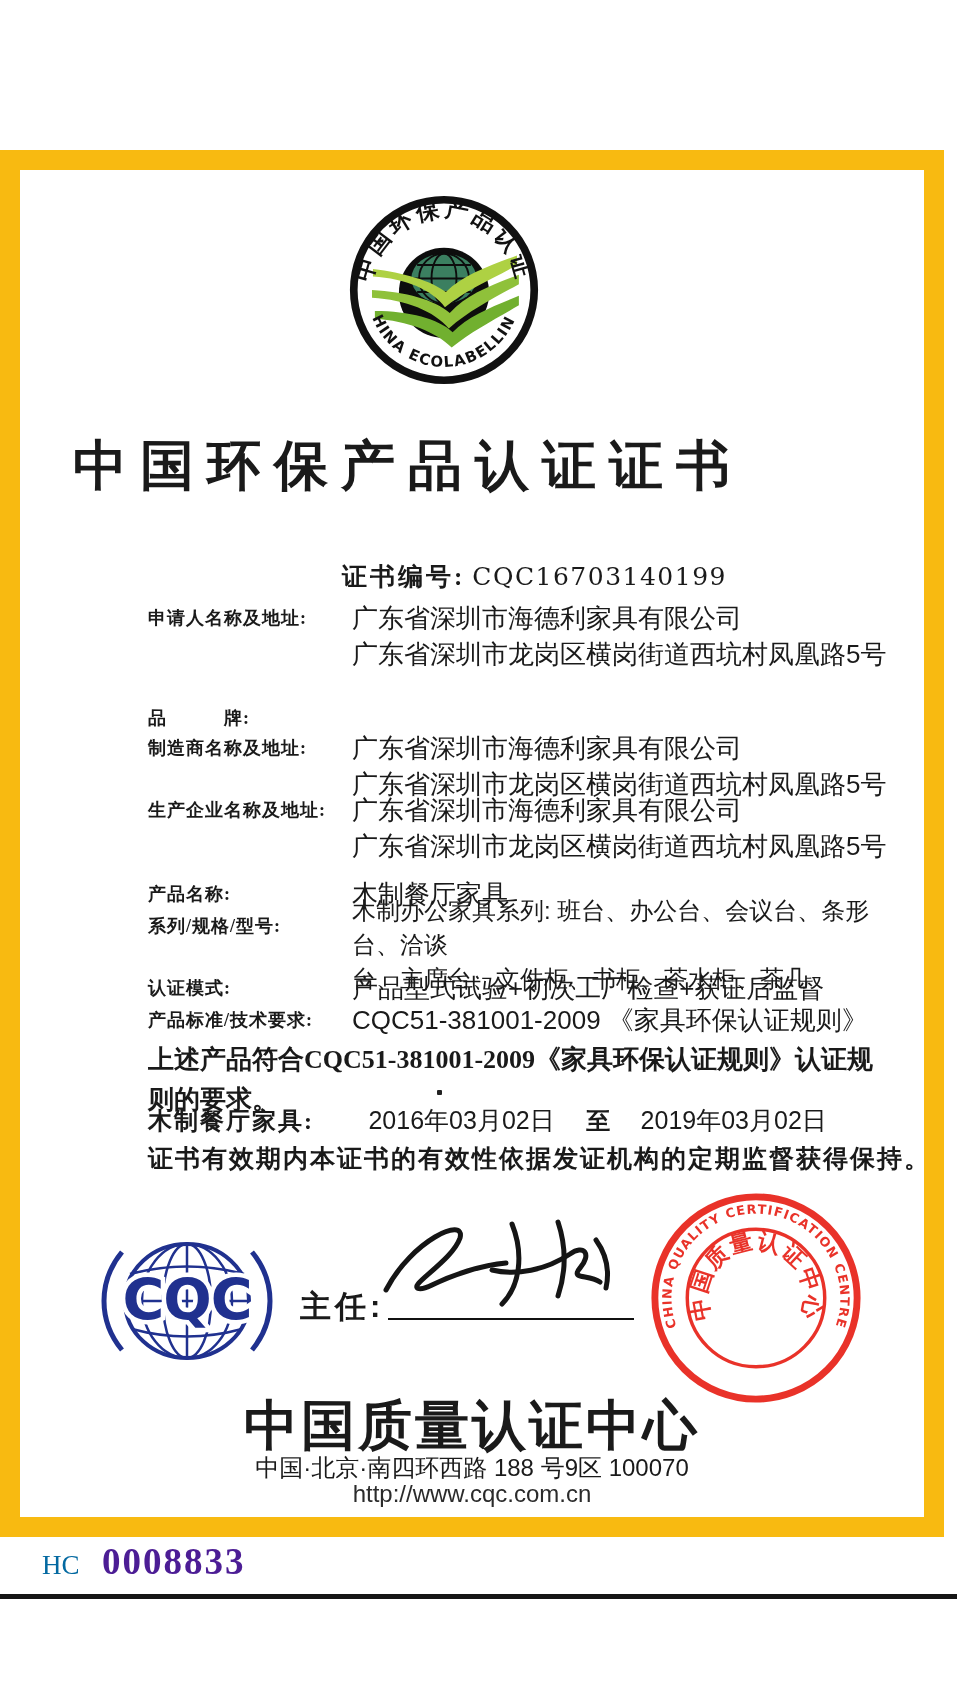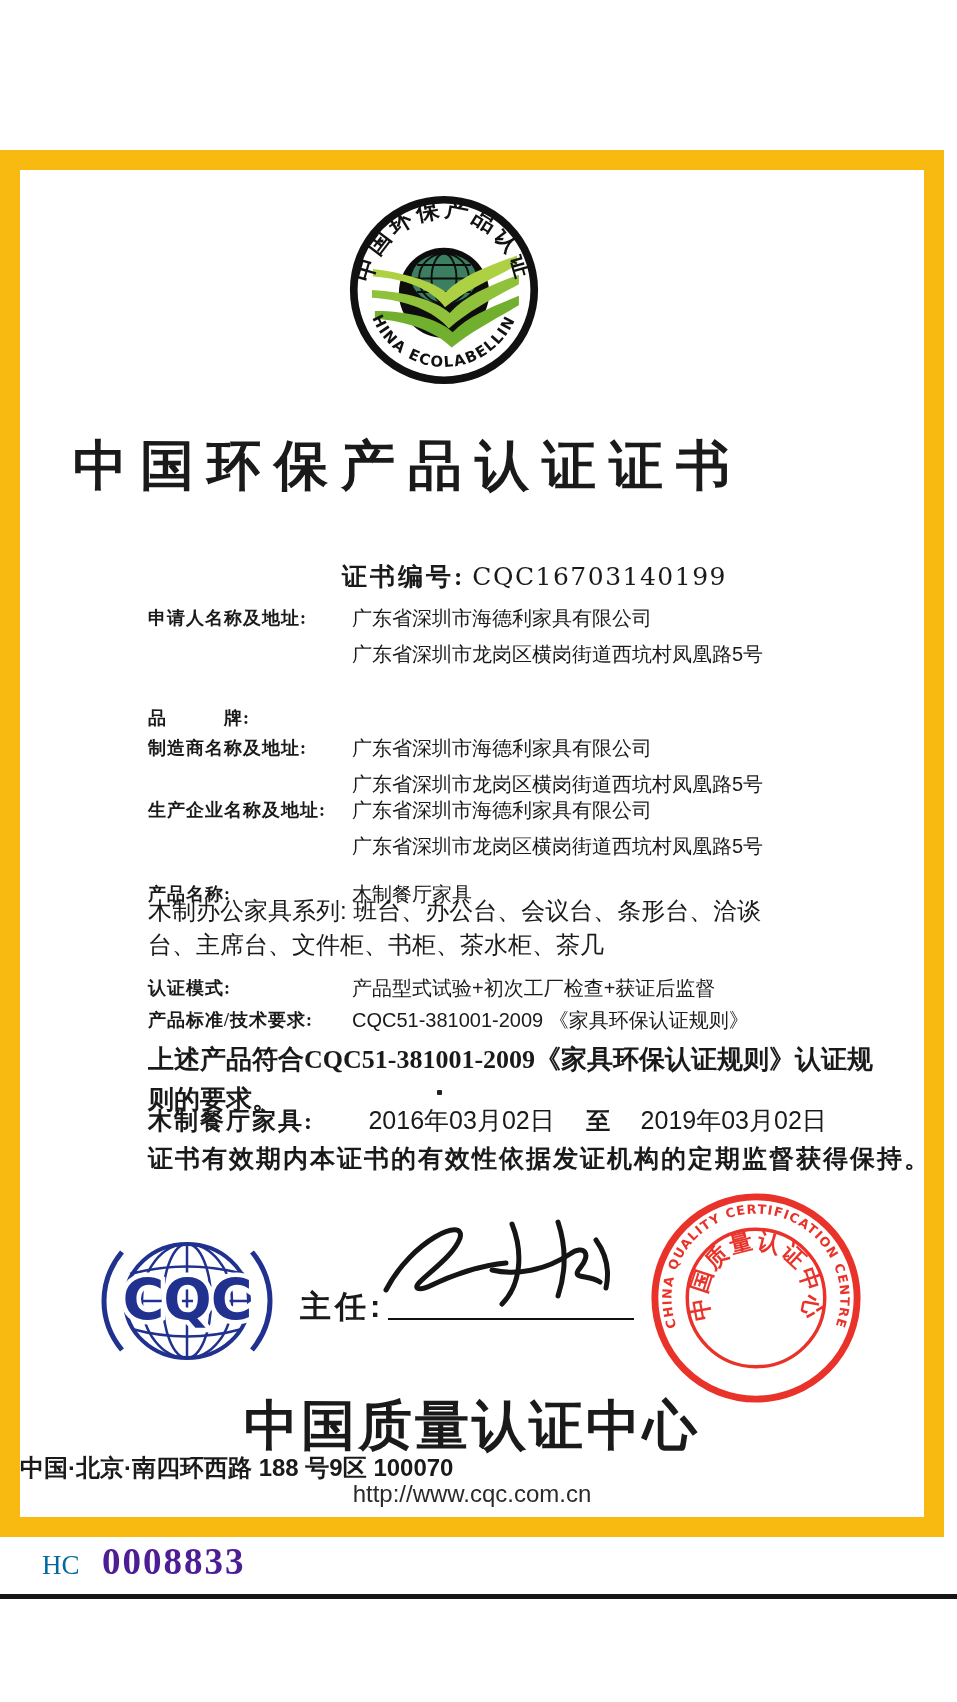--- a/index.html
+++ b/index.html
@@ -23,21 +23,21 @@
 
   .certno { left:342px; top:560px; font-size:25px; white-space:nowrap; }
   .certno .lbl { font-family:"Liberation Serif", serif; font-weight:bold; letter-spacing:3px; }
   .certno .val { font-family:"DejaVu Serif", serif; letter-spacing:1.5px; }
 
   .row { left:148px; display:flex; width:760px; }
   .flabel {
     flex:none; width:204px; font-family:"Liberation Serif", serif;
     font-weight:bold; font-size:18px; letter-spacing:1px; line-height:36px;
   }
-  .fvalue { font-size:20px; line-height:36px; }
+  .fvalue { font-size:26px; line-height:36px; }
   .fvalue.small { font-size:24px; line-height:34px; }
 
   .para { left:148px; width:734px; font-size:26px; line-height:40px;
           font-family:"Liberation Serif", serif; font-weight:bold; }
 
   .dot { left:437px; top:1090px; width:5px; height:5px; background:#222; border-radius:1px; }
 
   .validity { left:148px; top:1104px; white-space:nowrap; }
   .validity .lbl { font-family:"Liberation Serif", serif; font-weight:bold; font-size:24px; letter-spacing:2px; }
   .validity .dt  { font-size:25px; }
@@ -51,21 +51,21 @@
   .cqclogo { left:92px; top:1226px; width:190px; height:150px; }
 
   .director { left:300px; top:1286px; font-size:31px; font-weight:bold; letter-spacing:4px; }
   .sigline  { left:388px; top:1318px; width:246px; height:0; border-bottom:2px solid #111; }
   .signature{ left:372px; top:1210px; width:262px; height:108px; }
 
   .stamp { left:648px; top:1190px; width:216px; height:216px; opacity:.95; }
 
   .org  { left:20px; top:1390px; width:904px; text-align:center;
           font-size:54px; font-weight:bold; letter-spacing:3px; white-space:nowrap; }
-  .addr { left:20px; top:1452px; width:904px; font-size:24px; font-weight:bold; }
+  .addr { left:20px; top:1452px; width:904px; text-align:center; font-size:24px; font-weight:normal; }
   .url  { left:20px; top:1480px; width:904px; text-align:center; font-size:24px; color:#2b2b2b; }
 
   .serial { left:42px; top:1540px; white-space:nowrap; }
   .serial .hc  { font-family:"Liberation Serif", serif; font-size:27px; color:#0369a1;
                  vertical-align:baseline; margin-right:18px; }
   .serial .num { font-family:Liberation Serif, serif; font-weight:bold; font-size:37px;
                  color:#4c1d95; letter-spacing:2px; }
 
   .bottomline { left:0; top:1594px; width:957px; height:5px; background:#151515; }
 
@@ -137,20 +137,21 @@
 </div>
 
 <div class="abs row" style="top:876px">
   <div class="flabel">产品名称:</div>
   <div class="fvalue">
     <div>木制餐厅家具</div>
   </div>
 </div>
 
 <div class="abs row" style="top:894px">
+  <div class="flabel" style="padding-top:14px">系列/规格/型号:</div>
   <div class="fvalue small">
     <div>木制办公家具系列: 班台、办公台、会议台、条形台、洽谈</div>
     <div>台、主席台、文件柜、书柜、茶水柜、茶几</div>
   </div>
 </div>
 
 <div class="abs row" style="top:970px">
   <div class="flabel">认证模式:</div>
   <div class="fvalue">
     <div>产品型式试验+初次工厂检查+获证后监督</div>

